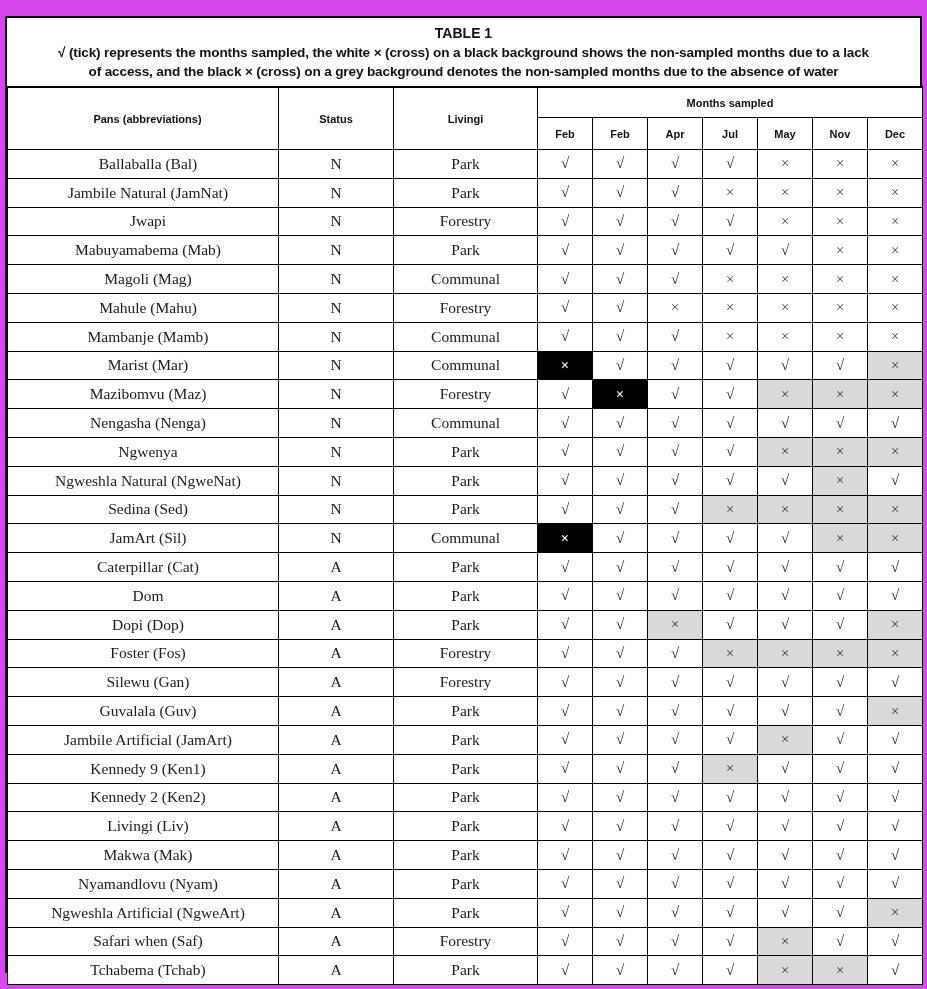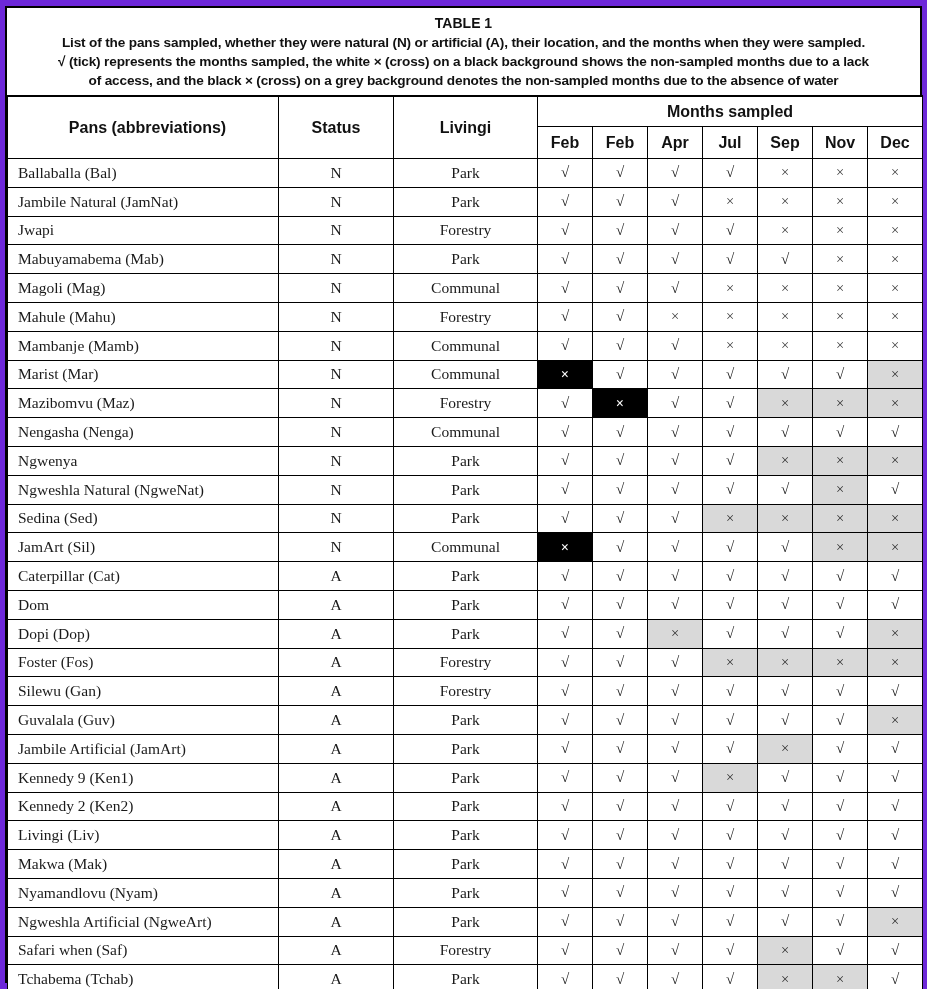--- a/index.html
+++ b/index.html
@@ -4,21 +4,21 @@
 <style>
   :root{
     --grey-cell:#d9d9d9;
     --black-cell:#000000;
     --line:#000000;
     --ink:#1a1a1a;
   }
   html,body{margin:0;padding:0;background:#ffffff;}
   .page{
     width:927px;height:989px;box-sizing:border-box;
-    padding:6px 5px;background:#6d28d9;
+    padding:16px 5px;background:#d946ef;
   }
   .frame{
     border:2px solid var(--line);
     box-sizing:border-box;height:100%;
     display:flex;flex-direction:column;background:#ffffff;
   }
   .caption-block{
     padding:6px 10px 5px;
     text-align:center;
     font-family:"Liberation Sans",sans-serif;
@@ -27,48 +27,47 @@
   .table-title{font-size:14px;line-height:19px;}
   .caption-line{font-size:13.6px;line-height:19px;letter-spacing:-0.15px;}
   table.data-table{
     width:100%;border-collapse:collapse;table-layout:fixed;
     border-top:2px solid var(--line);
     flex:1;
   }
   th,td{border:1px solid var(--line);overflow:hidden;white-space:nowrap;}
   thead th{
     font-family:"Liberation Sans",sans-serif;
-    font-size:16px;font-weight:bold;color:#111111;
+    font-size:11px;font-weight:bold;color:#111111;
     text-align:center;vertical-align:middle;background:#ffffff;
   }
   thead tr.group-row th{height:27px;}
   thead tr.month-row th{height:29px;border-bottom:1.5px solid var(--line);}
   th.pans-h{text-align:center;padding-left:10px;}
   tbody td{
     font-family:"Liberation Serif","DejaVu Serif",serif;
     font-size:15.5px;color:var(--ink);
     height:27.8px;padding:0;vertical-align:middle;background:#ffffff;
   }
-  td.pan-cell{text-align:left;padding-left:10px;}
+  td.pan-cell{text-align:center;padding-left:10px;}
   td.center-cell{text-align:center;}
   td.mark-cell{text-align:center;}
   td.tick{font-size:15px;color:#222222;}
   td.cross{font-size:14.5px;color:#3c3c3c;}
   td.cross-black{background:var(--black-cell);color:#ffffff;font-weight:bold;font-size:14.5px;}
   td.cross-grey{background:var(--grey-cell);color:#2e2e2e;font-size:14.5px;}
 </style>
 </head>
 <body>
 
 <div class="page">
   <div class="frame">
 
     <div class="caption-block">
       <div class="table-title">TABLE 1</div>
-      <div class="caption-line">List of the pans sampled, whether they were natural (N) or artificial (A), their location, and the months when they were sampled.</div>
       <div class="caption-line">√ (tick) represents the months sampled, the white × (cross) on a black background shows the non-sampled months due to a lack</div>
       <div class="caption-line">of access, and the black × (cross) on a grey background denotes the non-sampled months due to the absence of water</div>
     </div>
 
     <table class="data-table">
       <colgroup>
         <col style="width:271px">
         <col style="width:115px">
         <col style="width:144px">
         <col style="width:55px">
@@ -84,21 +83,21 @@
           <th rowspan="2" class="pans-h">Pans (abbreviations)</th>
           <th rowspan="2">Status</th>
           <th rowspan="2">Livingi</th>
           <th colspan="7">Months sampled</th>
         </tr>
         <tr class="month-row">
           <th>Feb</th>
           <th>Feb</th>
           <th>Apr</th>
           <th>Jul</th>
-          <th>Sep</th>
+          <th>May</th>
           <th>Nov</th>
           <th>Dec</th>
         </tr>
       </thead>
       <tbody>
           <tr>
             <td class="pan-cell">Ballaballa (Bal)</td>
             <td class="center-cell">N</td>
             <td class="center-cell">Park</td>
             <td class="mark-cell tick">√</td>

